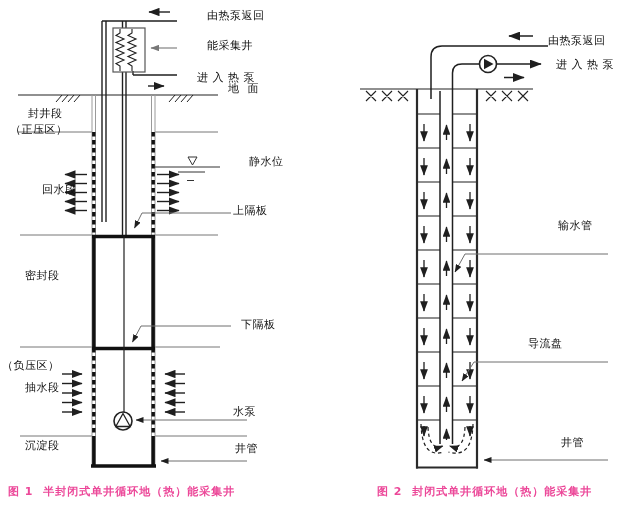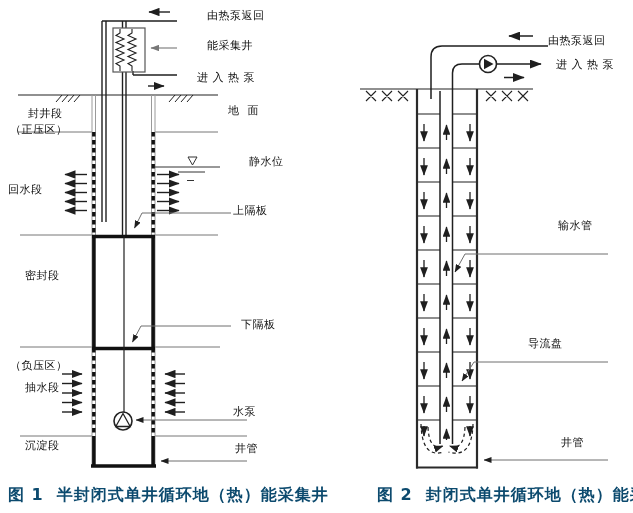--- a/index.html
+++ b/index.html
@@ -1,20 +1,20 @@
 <!DOCTYPE html>
 <html><head>
 <meta charset="utf-8">
 <style>
   html,body{margin:0;padding:0;background:#fff;}
   .stage{position:relative;width:633px;height:513px;background:#ffffff;overflow:hidden;
          font-family:"DejaVu Sans",sans-serif;}
   .stage svg{position:absolute;left:0;top:0;}
   .lbl{position:absolute;font-size:11px;color:#111;line-height:1.15;white-space:pre;letter-spacing:0.5px;}
-  .cap{position:absolute;font-size:16px;font-weight:bold;color:#0c4a6e;line-height:1.15;white-space:pre;letter-spacing:1px;}
+  .cap{position:absolute;font-size:11px;font-weight:bold;color:#ec4899;line-height:1.15;white-space:pre;letter-spacing:1px;}
 </style>
 </head>
 <body>
 
 <div class="stage">
 
 <svg width="633" height="513" viewBox="0 0 633 513">
   <defs>
     <marker id="ah" viewBox="0 0 8 6" refX="7.5" refY="3" markerWidth="8" markerHeight="6" orient="auto">
       <path d="M0,0 L8,3 L0,6 Z" fill="#1f1f1f"></path>
@@ -211,29 +211,29 @@
   <g stroke="#6e6e6e" stroke-width="1" fill="none">
     <path d="M608,254 L465,254 L455,272" marker-end="url(#ah)"></path>
     <path d="M608,362 L474,362 L462,381" marker-end="url(#ah)"></path>
     <line x1="608" y1="460" x2="484" y2="460" marker-end="url(#ah)"></line>
   </g>
 </svg>
 
 <span class="lbl" style="left:207px;top:10px">由热泵返回</span>
 <span class="lbl" style="left:207px;top:40px">能采集井</span>
 <span class="lbl" style="left:197px;top:72px">进 入 热 泵</span>
-<span class="lbl" style="left:228px;top:105px">地  面</span>
+<span class="lbl" style="left:228px;top:83px">地  面</span>
 <span class="lbl" style="left:28px;top:108px">封井段</span>
 <span class="lbl" style="left:10px;top:124px">（正压区）</span>
-<span class="lbl" style="left:8px;top:184px">回水段</span>
+<span class="lbl" style="left:42px;top:184px">回水段</span>
 <span class="lbl" style="left:249px;top:156px">静水位</span>
 <span class="lbl" style="left:233px;top:205px">上隔板</span>
 <span class="lbl" style="left:25px;top:270px">密封段</span>
 <span class="lbl" style="left:241px;top:319px">下隔板</span>
-<span class="lbl" style="left:10px;top:360px">（负压区）</span>
+<span class="lbl" style="left:2px;top:360px">（负压区）</span>
 <span class="lbl" style="left:25px;top:382px">抽水段</span>
 <span class="lbl" style="left:233px;top:406px">水泵</span>
 <span class="lbl" style="left:25px;top:440px">沉淀段</span>
 <span class="lbl" style="left:235px;top:443px">井管</span>
 
 <span class="lbl" style="left:548px;top:35px">由热泵返回</span>
 <span class="lbl" style="left:556px;top:59px">进 入 热 泵</span>
 <span class="lbl" style="left:558px;top:220px">输水管</span>
 <span class="lbl" style="left:528px;top:338px">导流盘</span>
 <span class="lbl" style="left:561px;top:437px">井管</span>

